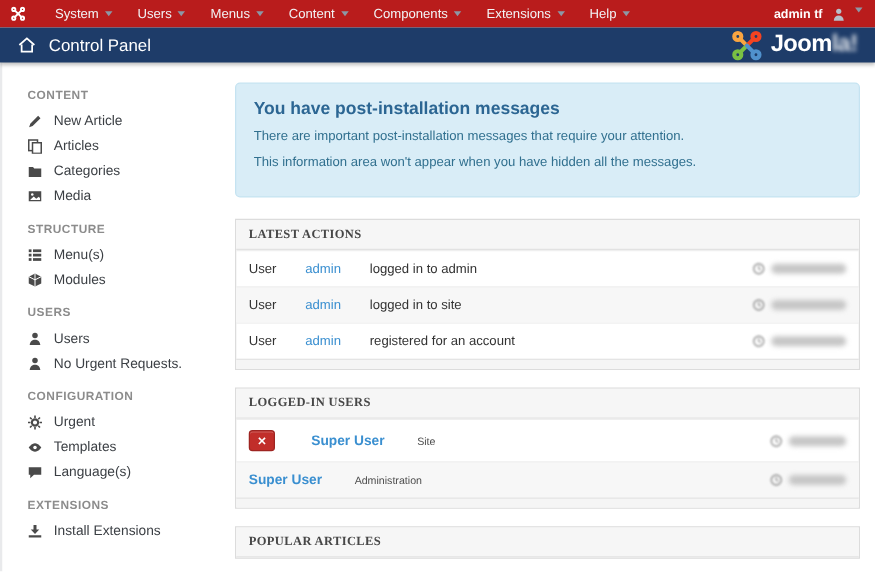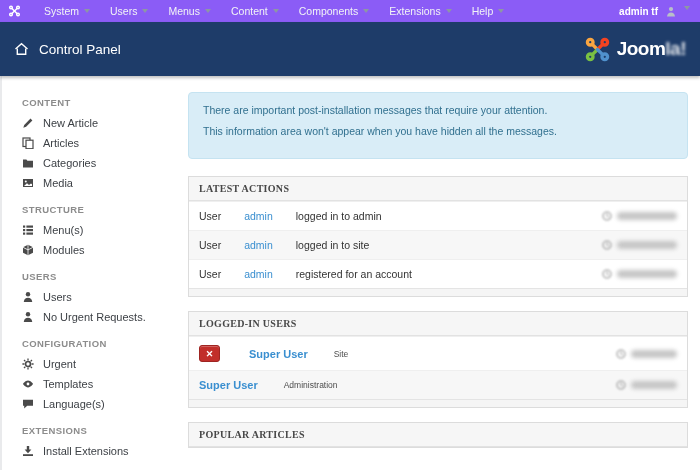--- a/index.html
+++ b/index.html
@@ -1,32 +1,32 @@
 <!DOCTYPE html>
 <html><head>
 <meta charset="utf-8">
 <style>
   * { margin:0; padding:0; box-sizing:border-box; }
   html,body { width:700px; height:470px; overflow:hidden; background:#fff;
               font-family:"Liberation Sans", sans-serif; }
 
   
-  .topbar { height:22px; background:#8b5cf6; display:flex; align-items:center;
+  .topbar { height:22px; background:#b91c1c; display:flex; align-items:center;
             padding:0 10px 0 8px; color:#fff; }
   .jmark { display:flex; align-items:center; margin-right:14px; cursor:pointer; }
   .tb-nav { display:flex; align-items:center; gap:2px; }
   .tb-item { font-size:10.5px; color:#f2f4f6; padding:0 9px; display:flex;
              align-items:center; gap:5px; cursor:pointer; height:22px; }
   .caret { width:0; height:0; border-left:3px solid transparent;
            border-right:3px solid transparent; border-top:4px solid #8d97a5; }
   .tb-right { margin-left:auto; display:flex; align-items:flex-start; gap:8px; }
   .tb-user-label { font-size:10px; font-weight:bold; color:#fff; }
 
   
-  .titlebar { height:54px; background:#1e3c69; display:flex; align-items:center;
+  .titlebar { height:28px; background:#1e3c69; display:flex; align-items:center;
               padding:0 14px; box-shadow:0 2px 3px rgba(0,0,0,.25); position:relative; z-index:2; }
   .tt-home { display:flex; align-items:center; margin-right:10px; }
   .tt-title { color:#fff; font-size:13.5px; }
   .tt-logo { margin-left:auto; display:flex; align-items:center; gap:6px; }
   .logo-word { color:#fff; font-size:19px; font-weight:bold; letter-spacing:-0.5px; }
   .logo-tail { filter:blur(1.6px); opacity:.85; }
 
   
   .shell { display:flex; height:407px; border-left:2px solid #e9eaec; }
   .sidebar { width:176px; background:#fff; padding-top:10px; flex:none; }
@@ -252,20 +252,21 @@
           <path d="M4.8 1h2.4v3.6h2.2L6 8.2 2.6 4.6h2.2z"></path>
           <path d="M1 9.2h10V11H1z"></path>
         </svg>
       <span>Install Extensions</span>
     </div>
   </div>
 
   <div class="main">
 
     <div class="alert">
+      <h2>You have post-installation messages</h2>
       <p>There are important post-installation messages that require your attention.</p>
       <p>This information area won't appear when you have hidden all the messages.</p>
     </div>
 
     <div class="panel">
       <div class="panel-header">LATEST ACTIONS</div>
 
       <div class="prow">
         <span>User</span>
         <span class="link">admin</span>

